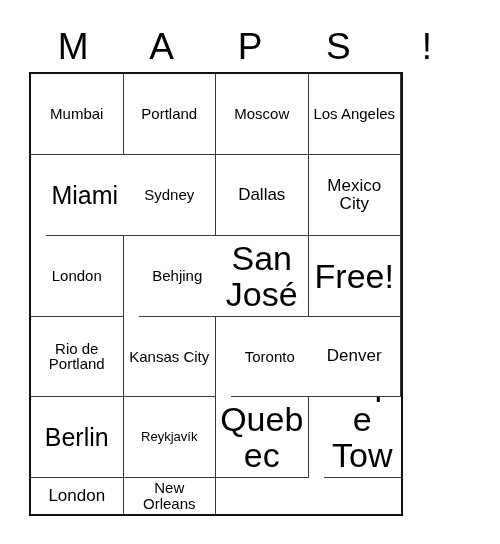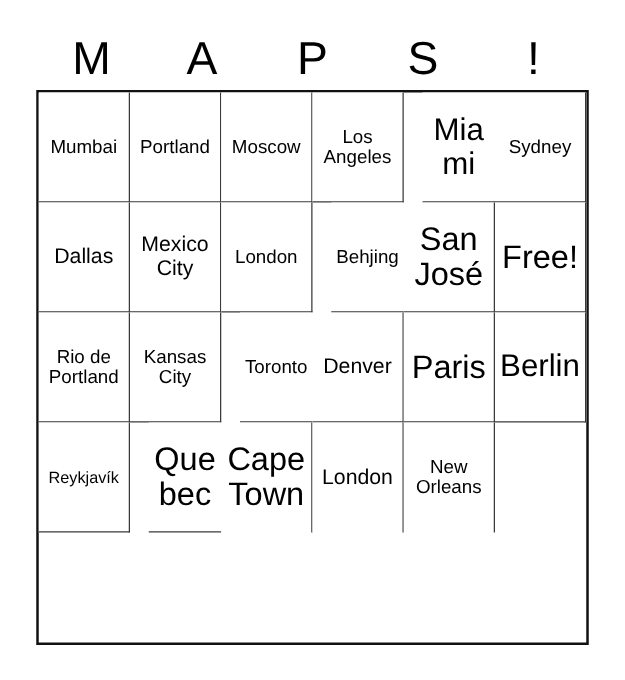--- a/index.html
+++ b/index.html
@@ -42,26 +42,26 @@
     font-weight: 400;
     color: #000000;
     letter-spacing: 0;
   }
 
   
   #grid {
     position: absolute;
     left: 29px;
     top: 72px;
-    width: 442px;
+    width: 374px;
     height: 444px;
     box-sizing: border-box;
     border: 2px solid #111111;
     display: grid;
-    grid-template-columns: repeat(6, 1fr);
+    grid-template-columns: repeat(4, 1fr);
     grid-template-rows: repeat(5, 1fr);
     background: #ffffff;
   }
   .cell {
     box-sizing: border-box;
     border-right: 1px solid #3a3a3a;
     border-bottom: 1px solid #3a3a3a;
     display: flex;
     align-items: center;
     justify-content: center;
@@ -83,21 +83,21 @@
     line-height: 1.06;
     color: #000000;
     word-wrap: break-word;
   }
 
   
   .fs-xs   { font-size: 13px; }
   .fs-sm   { font-size: 15px; }
   .fs-md   { font-size: 17px; }
   .fs-lg   { font-size: 25px; }
-  .fs-xl   { font-size: 26px; }
+  .fs-xl   { font-size: 34px; }
 </style>
 </head>
 <body>
 
 <div id="card">
 
   <div id="header">
     <div class="header-letter">M</div>
     <div class="header-letter">A</div>
     <div class="header-letter">P</div>
@@ -151,23 +151,20 @@
         <span class="cell-text fs-sm">Kansas City</span>
       </div>
 
     <div class="cell">
         <span class="cell-text fs-sm">Toronto</span>
       </div>
     <div class="cell">
         <span class="cell-text fs-md">Denver</span>
       </div>
     <div class="cell">
-        <span class="cell-text fs-xl">Paris</span>
-      </div>
-    <div class="cell">
         <span class="cell-text fs-lg">Berlin</span>
       </div>
 
     <div class="cell">
         <span class="cell-text fs-xs">Reykjavík</span>
       </div>
     <div class="cell">
         <span class="cell-text fs-xl">Quebec</span>
       </div>
     <div class="cell">

